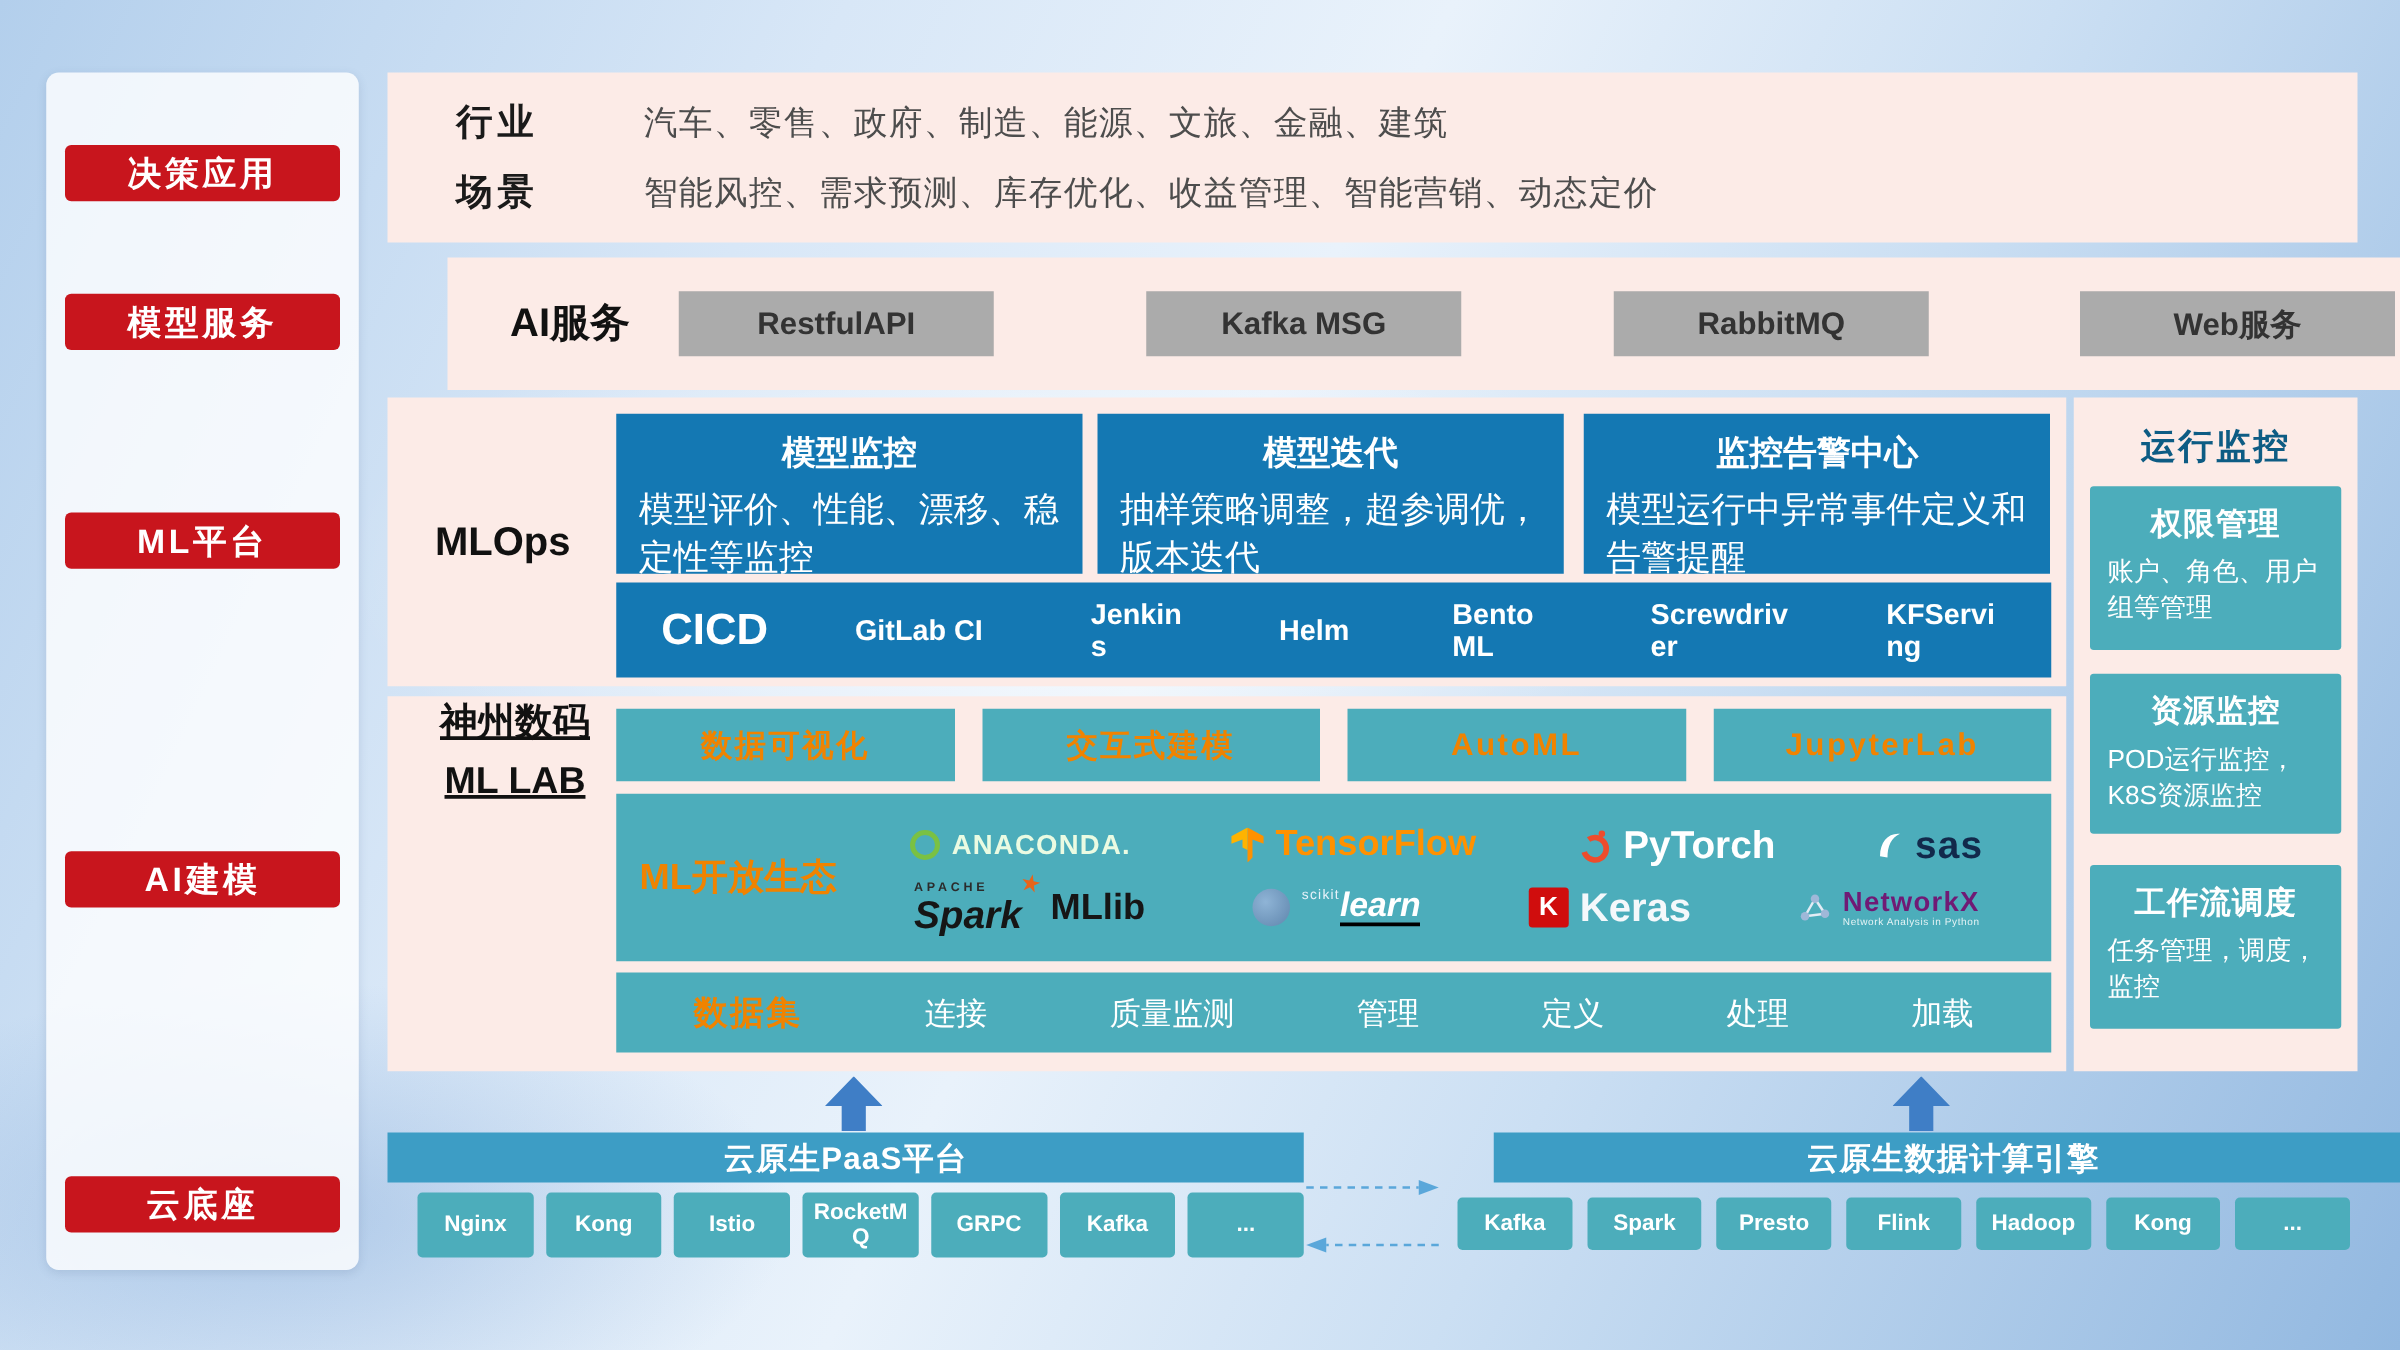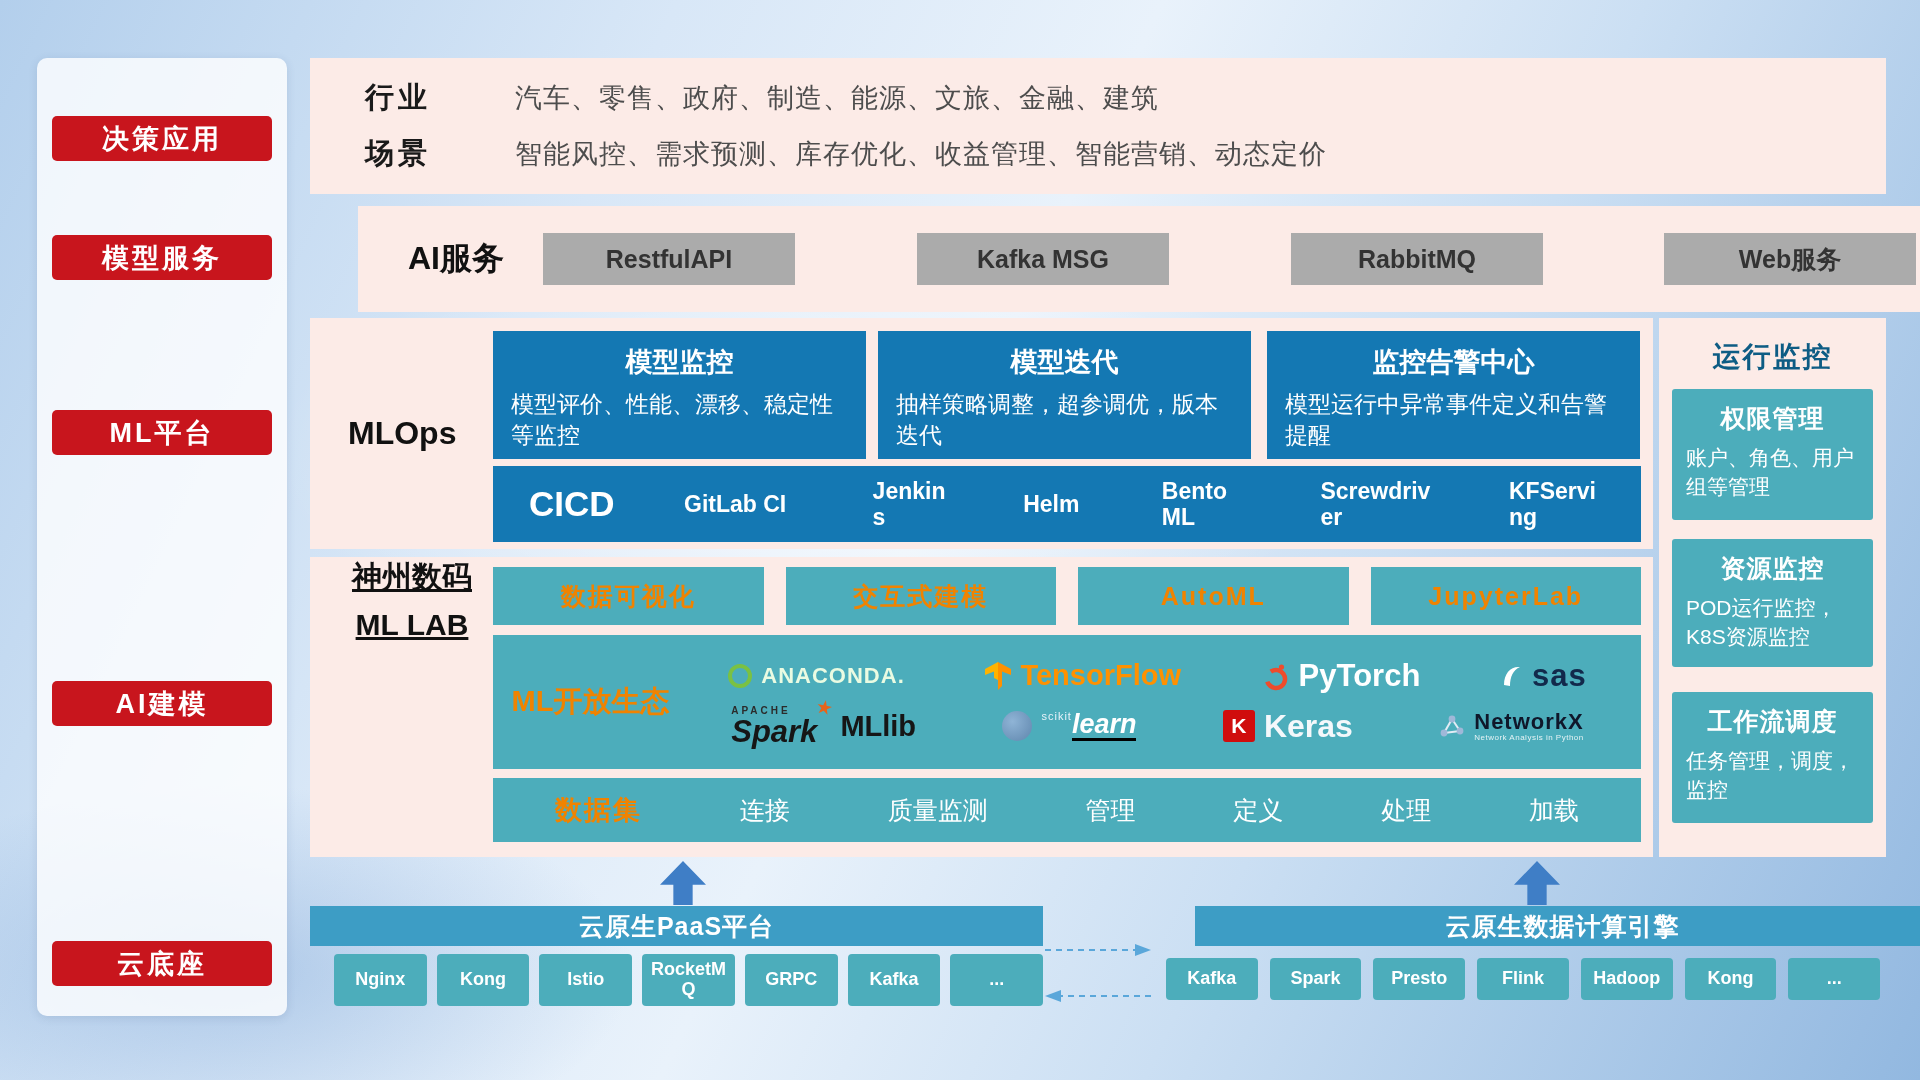--- a/index.html
+++ b/index.html
@@ -30,21 +30,21 @@
   .ai-label { position:absolute; left:50px; top:0; bottom:0; display:flex; align-items:center;
               font-size:32px; font-weight:bold; color:#111; }
   .ai-btn { position:absolute; top:27px; width:252px; height:52px; background:#ababab; color:#333;
             font-size:25px; font-weight:bold; display:flex; align-items:center; justify-content:center; }
   
   #mlops-panel { left:310px; top:318px; width:1343px; height:231px; }
   .mlops-label { position:absolute; left:38px; top:0; bottom:0; display:flex; align-items:center;
                  font-size:32px; font-weight:bold; color:#111; }
   .mlops-card { position:absolute; top:13px; width:373px; height:128px; background:var(--blue,#1478b3); color:#fff; }
   .card-title { text-align:center; font-size:27px; font-weight:bold; margin-top:13px; }
-  .card-desc { font-size:23px; margin:9px 18px 0; line-height:1.35; }
+  .card-desc { font-size:28px; margin:9px 18px 0; line-height:1.35; }
   .cicd-bar { position:absolute; left:183px; top:148px; width:1148px; height:76px; background:var(--blue,#1478b3);
               color:#fff; display:flex; align-items:center; padding:0 36px; }
   .cicd-label { font-size:35px; font-weight:bold; width:155px; }
   .cicd-tools { flex:1; display:flex; justify-content:space-between; align-items:center;
                 font-size:23px; font-weight:bold; }
   .cicd-tools span { overflow-wrap:anywhere; line-height:1.15; }
   .cicd-tools span:nth-child(1){ width:112px; } .cicd-tools span:nth-child(2){ width:74px; }
   .cicd-tools span:nth-child(3){ width:62px; } .cicd-tools span:nth-child(4){ width:82px; }
   .cicd-tools span:nth-child(5){ width:112px; } .cicd-tools span:nth-child(6){ width:96px; }
   
@@ -78,21 +78,21 @@
   .mllib-text { font-size:29px; font-weight:bold; color:#161616; margin-left:14px; }
   .skl-blob { width:30px; height:30px; border-radius:50%;
               background:radial-gradient(circle at 35% 35%, #8fb4d6, #5f86ad); display:inline-block; }
   .skl-stack { display:flex; line-height:1; }
   .skl-top { font-size:11px; color:#e8f2fa; letter-spacing:1px; }
   .skl-learn { font-size:27px; font-weight:bold; font-style:italic; color:#fff; border-bottom:3px solid #000000; }
   .keras-k { width:32px; height:32px; background:#d00d0d; border-radius:3px; color:#fff; font-weight:bold;
              font-size:21px; display:flex; align-items:center; justify-content:center; }
   .keras-text { font-size:32px; font-weight:bold; color:#f4f8fb; }
   .nx-stack { display:flex; flex-direction:column; line-height:1.1; }
-  .nx-text { font-size:22px; font-weight:bold; color:#0f172a; letter-spacing:1px;text-align:center; }
+  .nx-text { font-size:22px; font-weight:bold; color:#701a75; letter-spacing:1px;text-align:center; }
   .nx-sub { font-size:8px; color:rgba(255,255,255,.85); letter-spacing:.5px; }
   .data-bar { position:absolute; left:183px; top:221px; width:1148px; height:64px; background:var(--teal,#4cadbb);
               color:#fff; display:flex; align-items:center; justify-content:space-between; padding:0 62px; font-size:25px; }
   .data-label { color:var(--orange,#f08300); font-weight:bold; font-size:27px; letter-spacing:2px; }
   
   .up-arrow { position:absolute; top:861px; width:46px; height:44px; background:var(--arrow_blue,#3f7ec6);
               clip-path:polygon(50% 0,100% 54%,71% 54%,71% 100%,29% 100%,29% 54%,0 54%); }
   .bottom-bar { position:absolute; top:906px; height:40px; color:#fff; font-size:25px; font-weight:bold;
                 display:flex; align-items:center; justify-content:center; background:var(--bar_blue,#3d9dc5); letter-spacing:1px; }
   #paas-bar { left:310px; width:733px; } #engine-bar { left:1151px; width:735px;margin-left:44px; }

